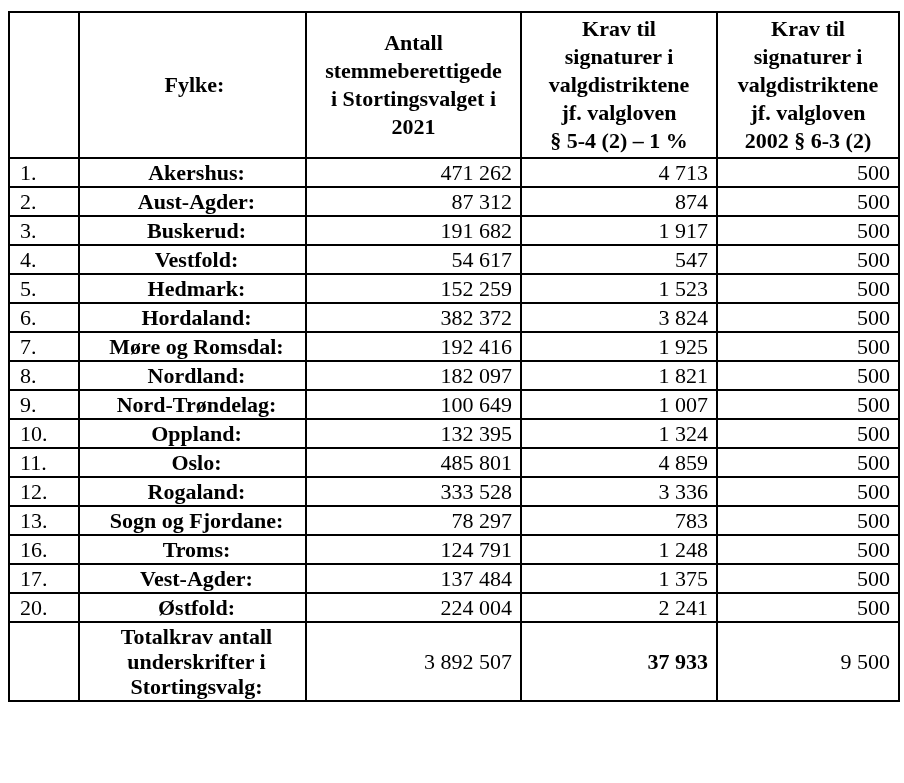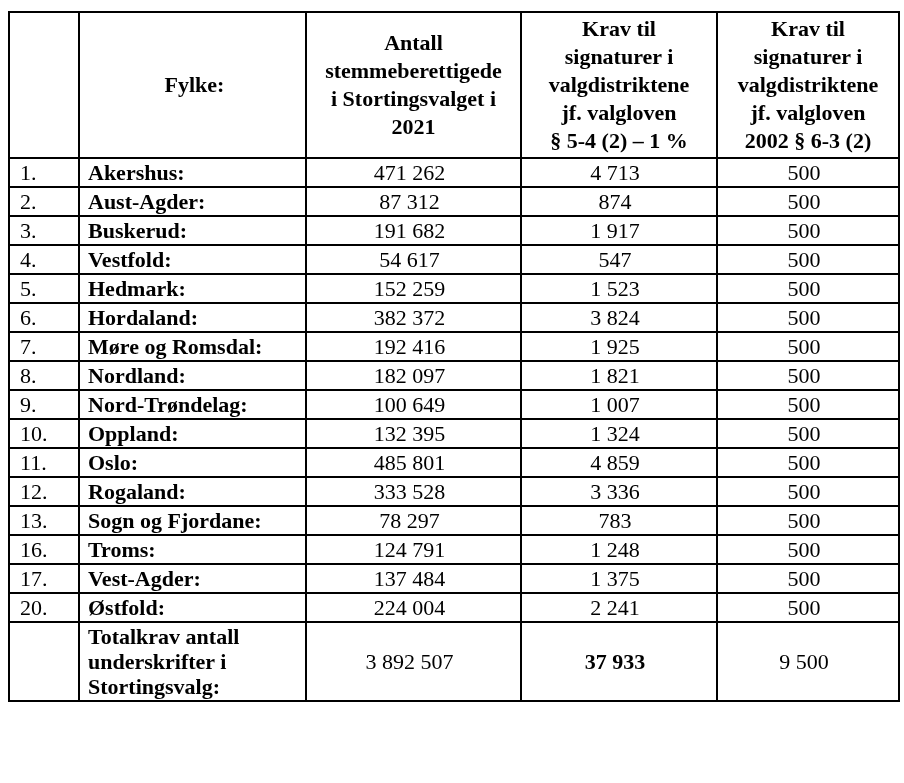--- a/index.html
+++ b/index.html
@@ -42,22 +42,22 @@
     padding-left: 8px;
     white-space: normal;
   }
   tr.data-row { height: 29px; }
   tr.data-row td,
   tr.total-row td {
     font-size: 22px;
     vertical-align: middle;
   }
   td.c-num  { text-align: left;  padding-left: 10px; }
-  td.c-fylke{ text-align: left;  padding-left: 8px; font-weight: bold; }
-  td.c-val  { text-align: center; padding-right: 8px; }
+  td.c-fylke{ text-align: center;  padding-left: 8px; font-weight: bold; }
+  td.c-val  { text-align: right; padding-right: 8px; }
   tr.total-row { height: 75px; }
   tr.total-row td.c-fylke {
     white-space: pre-line;
     line-height: 25px;
     padding-top: 1px;
     padding-bottom: 1px;
   }
   tr.total-row td.c-bold { font-weight: bold; }
 </style>
 </head>

